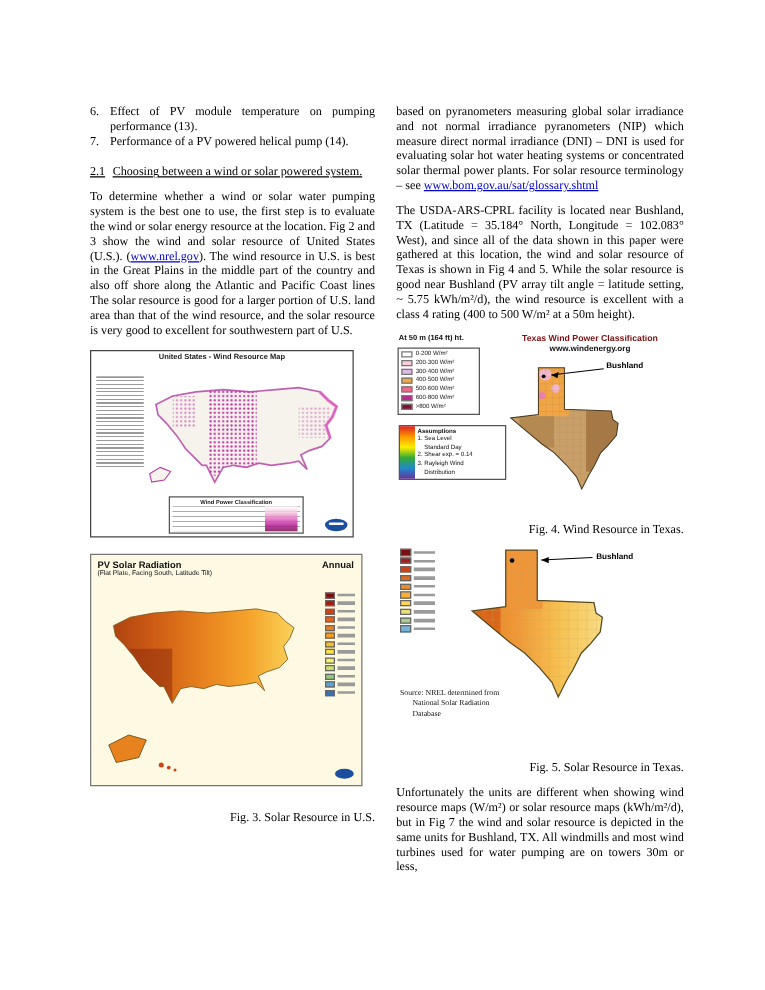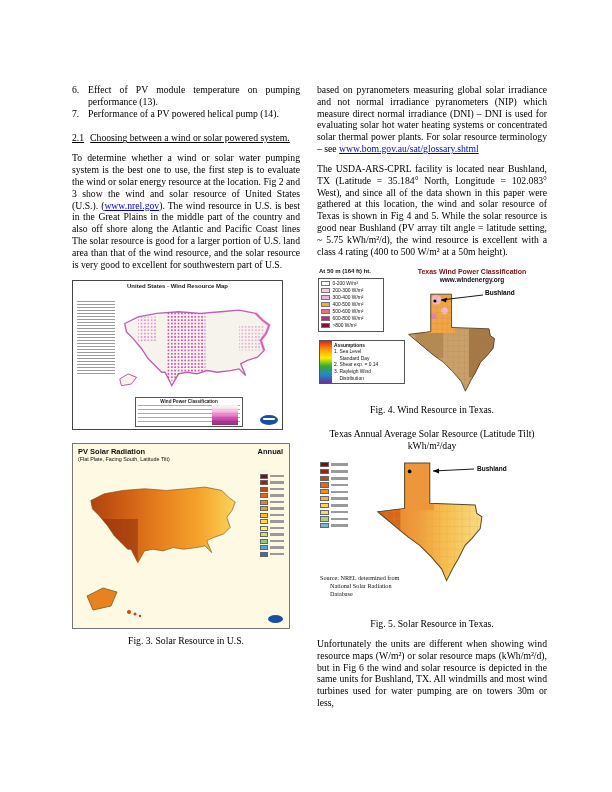--- a/index.html
+++ b/index.html
@@ -21,21 +21,21 @@
   .heading { margin-top:13px; font-size:9.7px; }
   .heading .hnum { margin-right:12px; text-decoration:underline; }
   .heading .htxt { text-decoration:underline; }
   .subheading { margin-top:13px; }
   .subheading .hnum { margin-right:6px; text-decoration:underline; }
   .subheading .htxt { text-decoration:underline; }
 
   .para { margin-top:8px; }
   .link { color:#0000cc; text-decoration:underline; cursor:pointer; }
 
-  .caption { margin-top:6px; text-align:center; }
+  .caption { margin-top:20px; text-align:right; }
 
   
   .fig2 { position:relative; margin-top:9px; width:211px; height:150px;
           border:1px solid #444; background:#fff; overflow:hidden;
           font-family:"Liberation Sans", sans-serif; }
   .fig2-title { position:absolute; top:2px; left:0; right:0; text-align:center;
                 font-size:6px; font-weight:bold; color:#222; }
   .fake-text { background:repeating-linear-gradient(to bottom,#9a9a9a 0 1px,transparent 1px 3px); }
   .fig2-sidetext { position:absolute; left:4px; top:20px; width:38px; height:74px; }
   .fig2-map { position:absolute; left:40px; top:10px; }
@@ -329,24 +329,20 @@
           <div>1. Sea Level</div>
           <div>    Standard Day</div>
           <div>2. Shear exp. = 0.14</div>
           <div>3. Rayleigh Wind</div>
           <div>    Distribution</div>
         </div>
       </div>
     </div>
     <div class="caption">Fig. 4.  Wind Resource in Texas.</div>
 
-    <div class="fig5-titleblock">
-      <div>Texas Annual Average Solar Resource (Latitude Tilt)</div>
-      <div>kWh/m²/day</div>
-    </div>
 
     <div class="fig5">
       <div class="f5-legend">
         <div class="f5-lrow">
             <span class="f5-sw" style="background:#7a0f0f"></span>
             <span class="f5-lb"></span>
           </div>
         <div class="f5-lrow">
             <span class="f5-sw" style="background:#a81d10"></span>
             <span class="f5-lb"></span>
@@ -418,16 +414,16 @@
       </svg>
 
       <div class="f5-source">
         <div>Source: NREL determined from</div>
         <div style="padding-left:10px">National Solar Radiation</div>
         <div style="padding-left:10px">Database</div>
       </div>
     </div>
     <div class="caption">Fig. 5.  Solar Resource in Texas.</div>
 
-    <p class="para">Unfortunately the units are different when showing wind resource maps (W/m²) or solar resource maps (kWh/m²/d), but in Fig 6 the wind and solar resource is depicted in the same units for Bushland, TX.  All windmills and most wind turbines used for water pumping are on towers 30m or less,</p>
+    <p class="para">Unfortunately the units are different when showing wind resource maps (W/m²) or solar resource maps (kWh/m²/d), but in Fig 7 the wind and solar resource is depicted in the same units for Bushland, TX.  All windmills and most wind turbines used for water pumping are on towers 30m or less,</p>
   </div>
 
 </div>
 
 </body></html>

